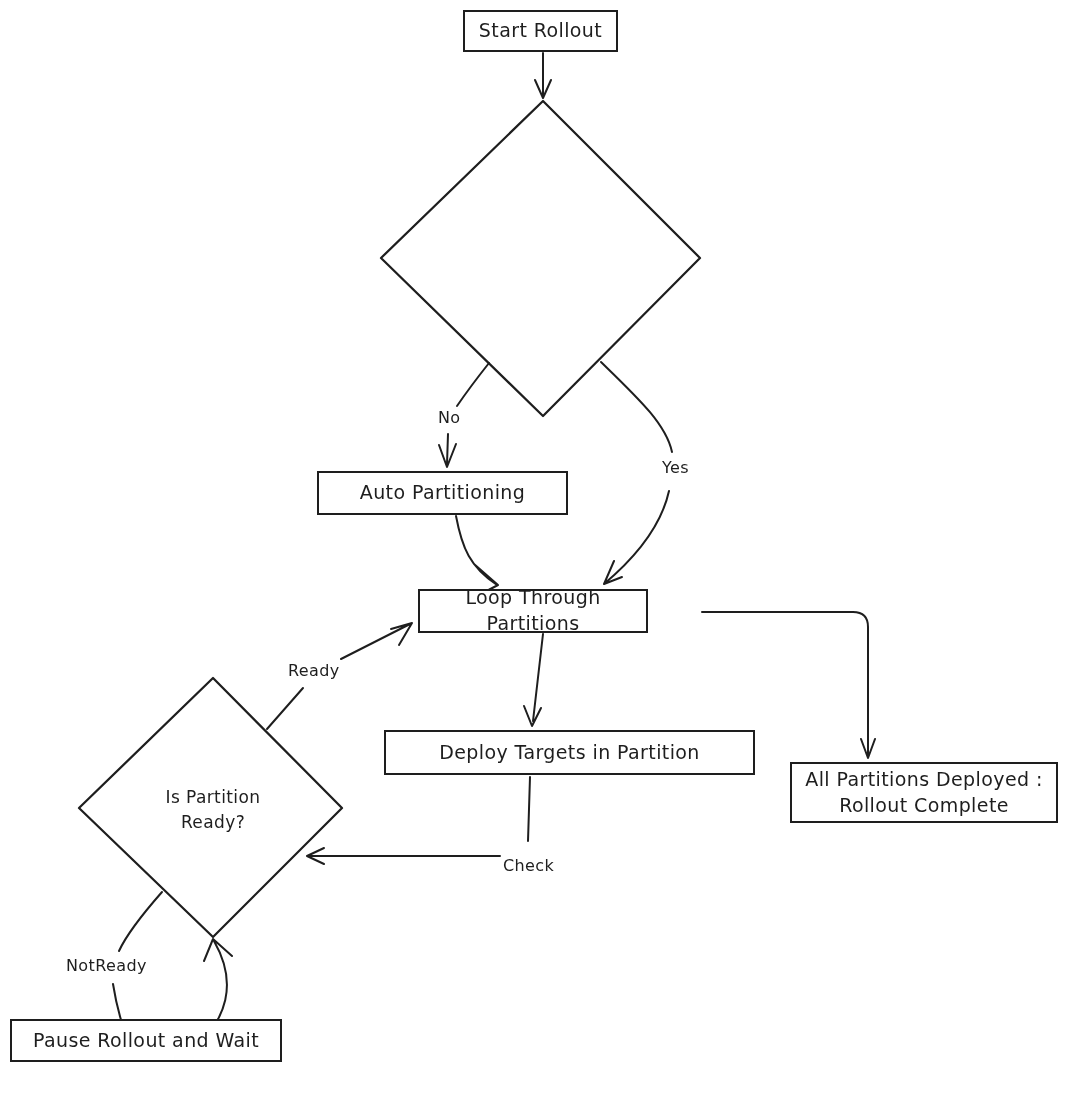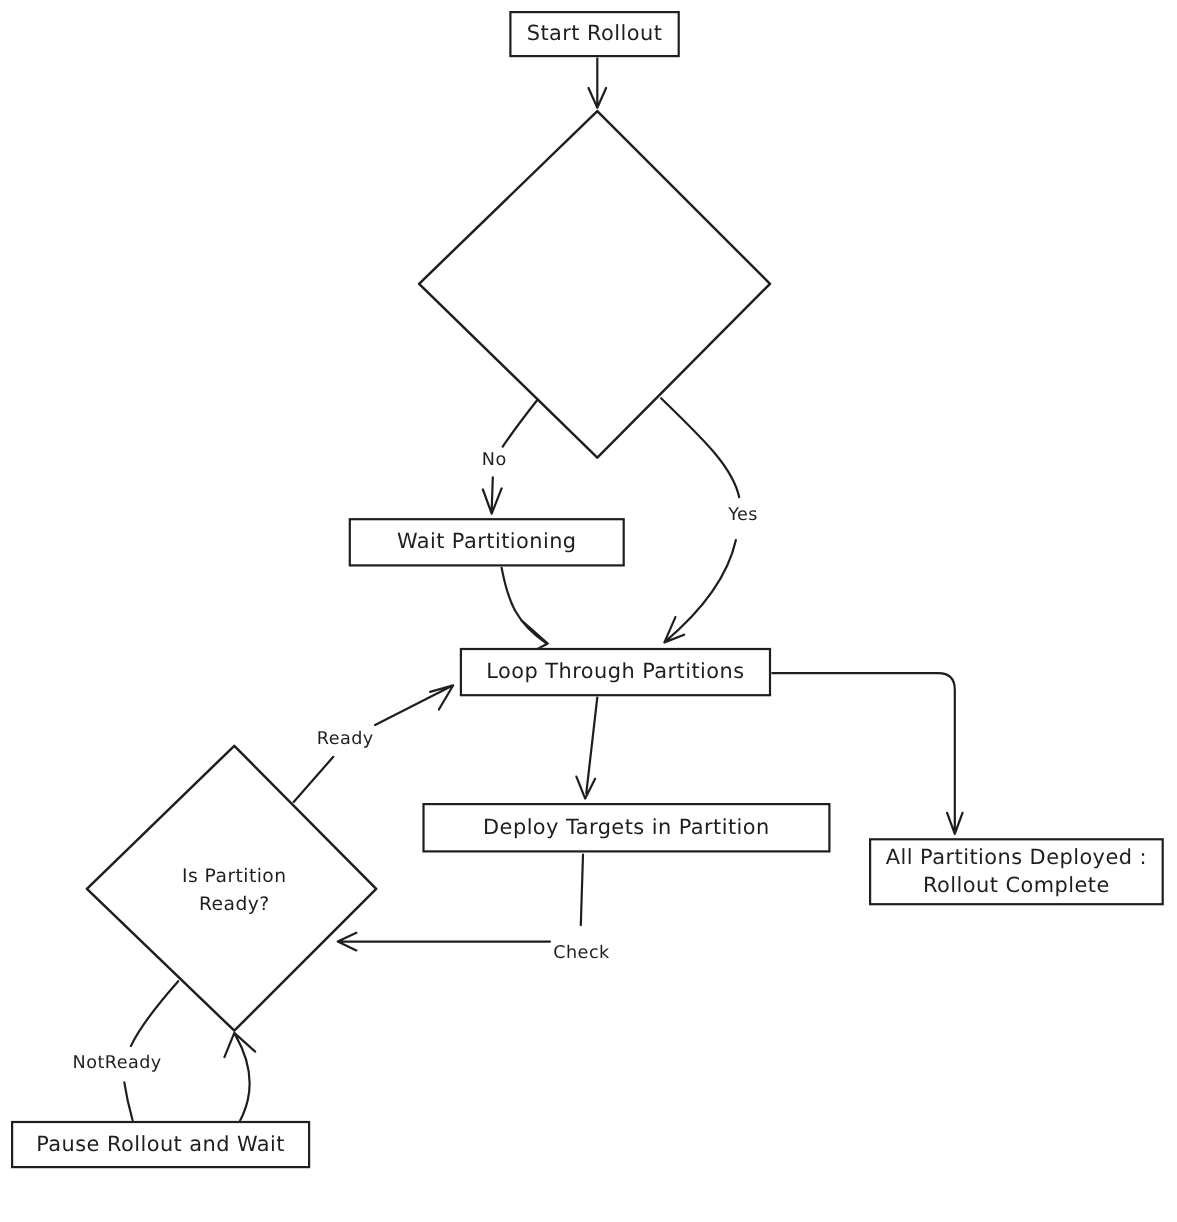--- a/index.html
+++ b/index.html
@@ -83,23 +83,23 @@
     <path d="M341,659 L412,623 M391,629 L412,623 L399,645"></path>
 
     <path d="M162,892 C140,917 125,938 119,951"></path>
     <path d="M113,984 C117,1010 124,1032 132,1053 M117,1035 L132,1055 L134,1032"></path>
 
     <path d="M190,1056 C228,1018 238,983 214,941 M204,961 L213,939 L232,956"></path>
   </svg>
 
   <div class="node" style="left:463px;top:10px;width:155px;height:42px;">Start Rollout</div>
 
-  <div class="node" style="left:317px;top:471px;width:251px;height:44px;">Wait Partitioning</div>
+  <div class="node" style="left:317px;top:471px;width:251px;height:44px;">Auto Partitioning</div>
 
-  <div class="node" style="left:418px;top:589px;width:283px;height:44px;">Loop Through Partitions</div>
+  <div class="node" style="left:418px;top:589px;width:230px;height:44px;">Loop Through Partitions</div>
 
   <div class="node" style="left:384px;top:730px;width:371px;height:45px;">Deploy Targets in Partition</div>
 
   <div class="node" style="left:790px;top:762px;width:268px;height:61px;">All Partitions Deployed :
 Rollout Complete</div>
 
   <div class="node" style="left:10px;top:1019px;width:272px;height:43px;">Pause Rollout and Wait</div>
 
 
   <div class="dlabel" style="left:113px;top:785px;width:200px;">Is Partition

